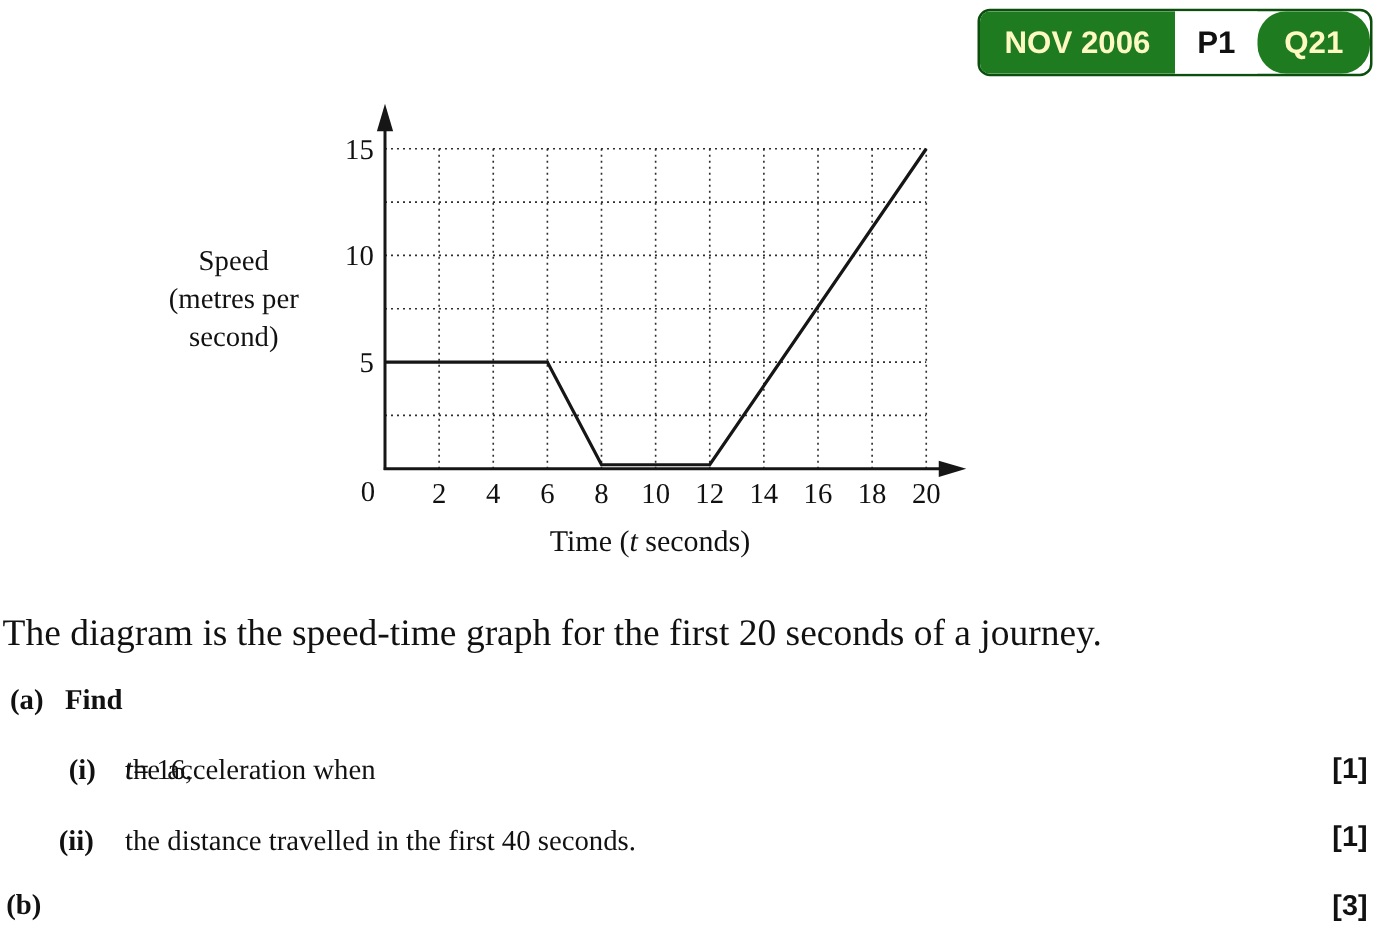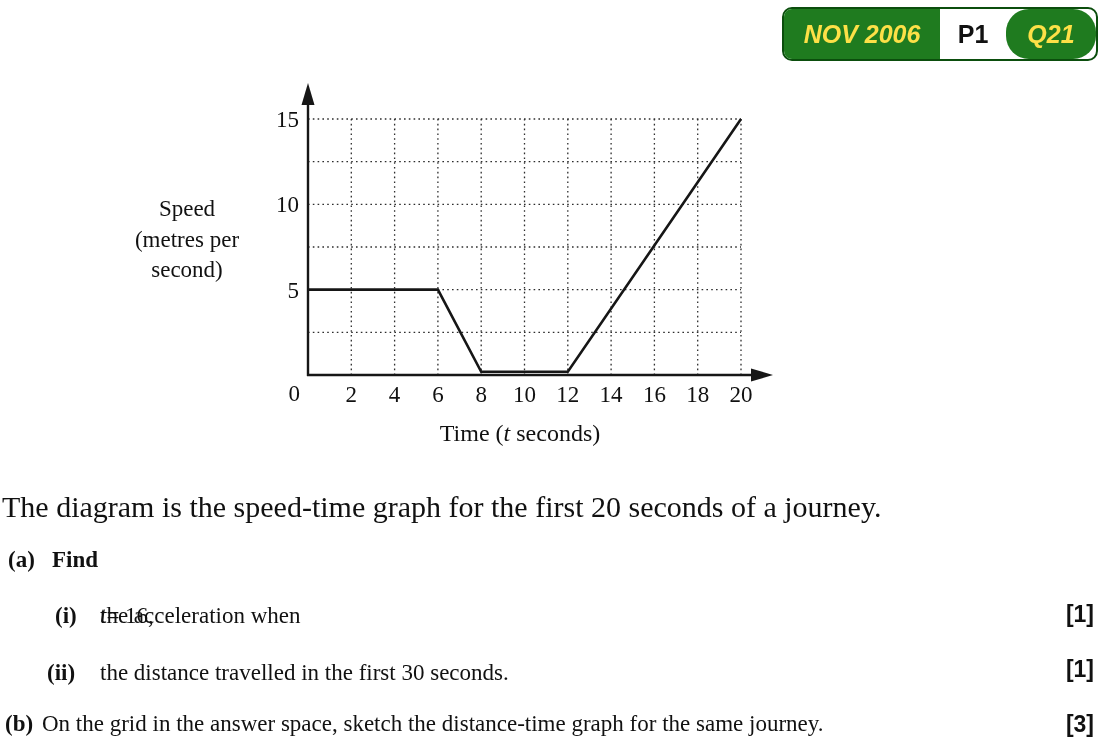--- a/index.html
+++ b/index.html
@@ -24,22 +24,21 @@
     font-family:"Liberation Sans", sans-serif;
     font-weight:bold;
     font-size:25px;
   }
   .badge .seg{
     display:flex;align-items:center;justify-content:center;
     height:100%;
   }
   .badge .seg.green{
     background:var(--badge-green, #1f7b1f);
-    color:#fde047;
-    font-style:italic;
+    color:#fef9c3;
   }
   .badge .seg.white{
     background:#ffffff;
     color:#111111;
   }
   .badge .seg-session{width:156px;}
   .badge .seg-paper{width:66px;}
   .badge .seg-question{flex:1;border-radius:23px;}
   
   .graph-svg{
@@ -143,25 +142,24 @@
     <span class="ptext">Find</span>
   </div>
 
   <div class="row row-i">
     <span class="plabel">(i)</span>
     <span class="ptext"><span>the acceleration when </span><i>t</i><span> = 16,</span></span>
   </div>
 
   <div class="row row-ii">
     <span class="plabel">(ii)</span>
-    <span class="ptext">the distance travelled in the first 30 seconds.</span>
+    <span class="ptext">the distance travelled in the first 40 seconds.</span>
   </div>
 
   <div class="row row-b">
     <span class="plabel">(b)</span>
-    <span class="ptext">On the grid in the answer space, sketch the distance-time graph for the same journey.</span>
   </div>
 
   <span class="mark mark-i">[1]</span>
   <span class="mark mark-ii">[1]</span>
   <span class="mark mark-b">[3]</span>
 
 </div>
 
 </body></html>

